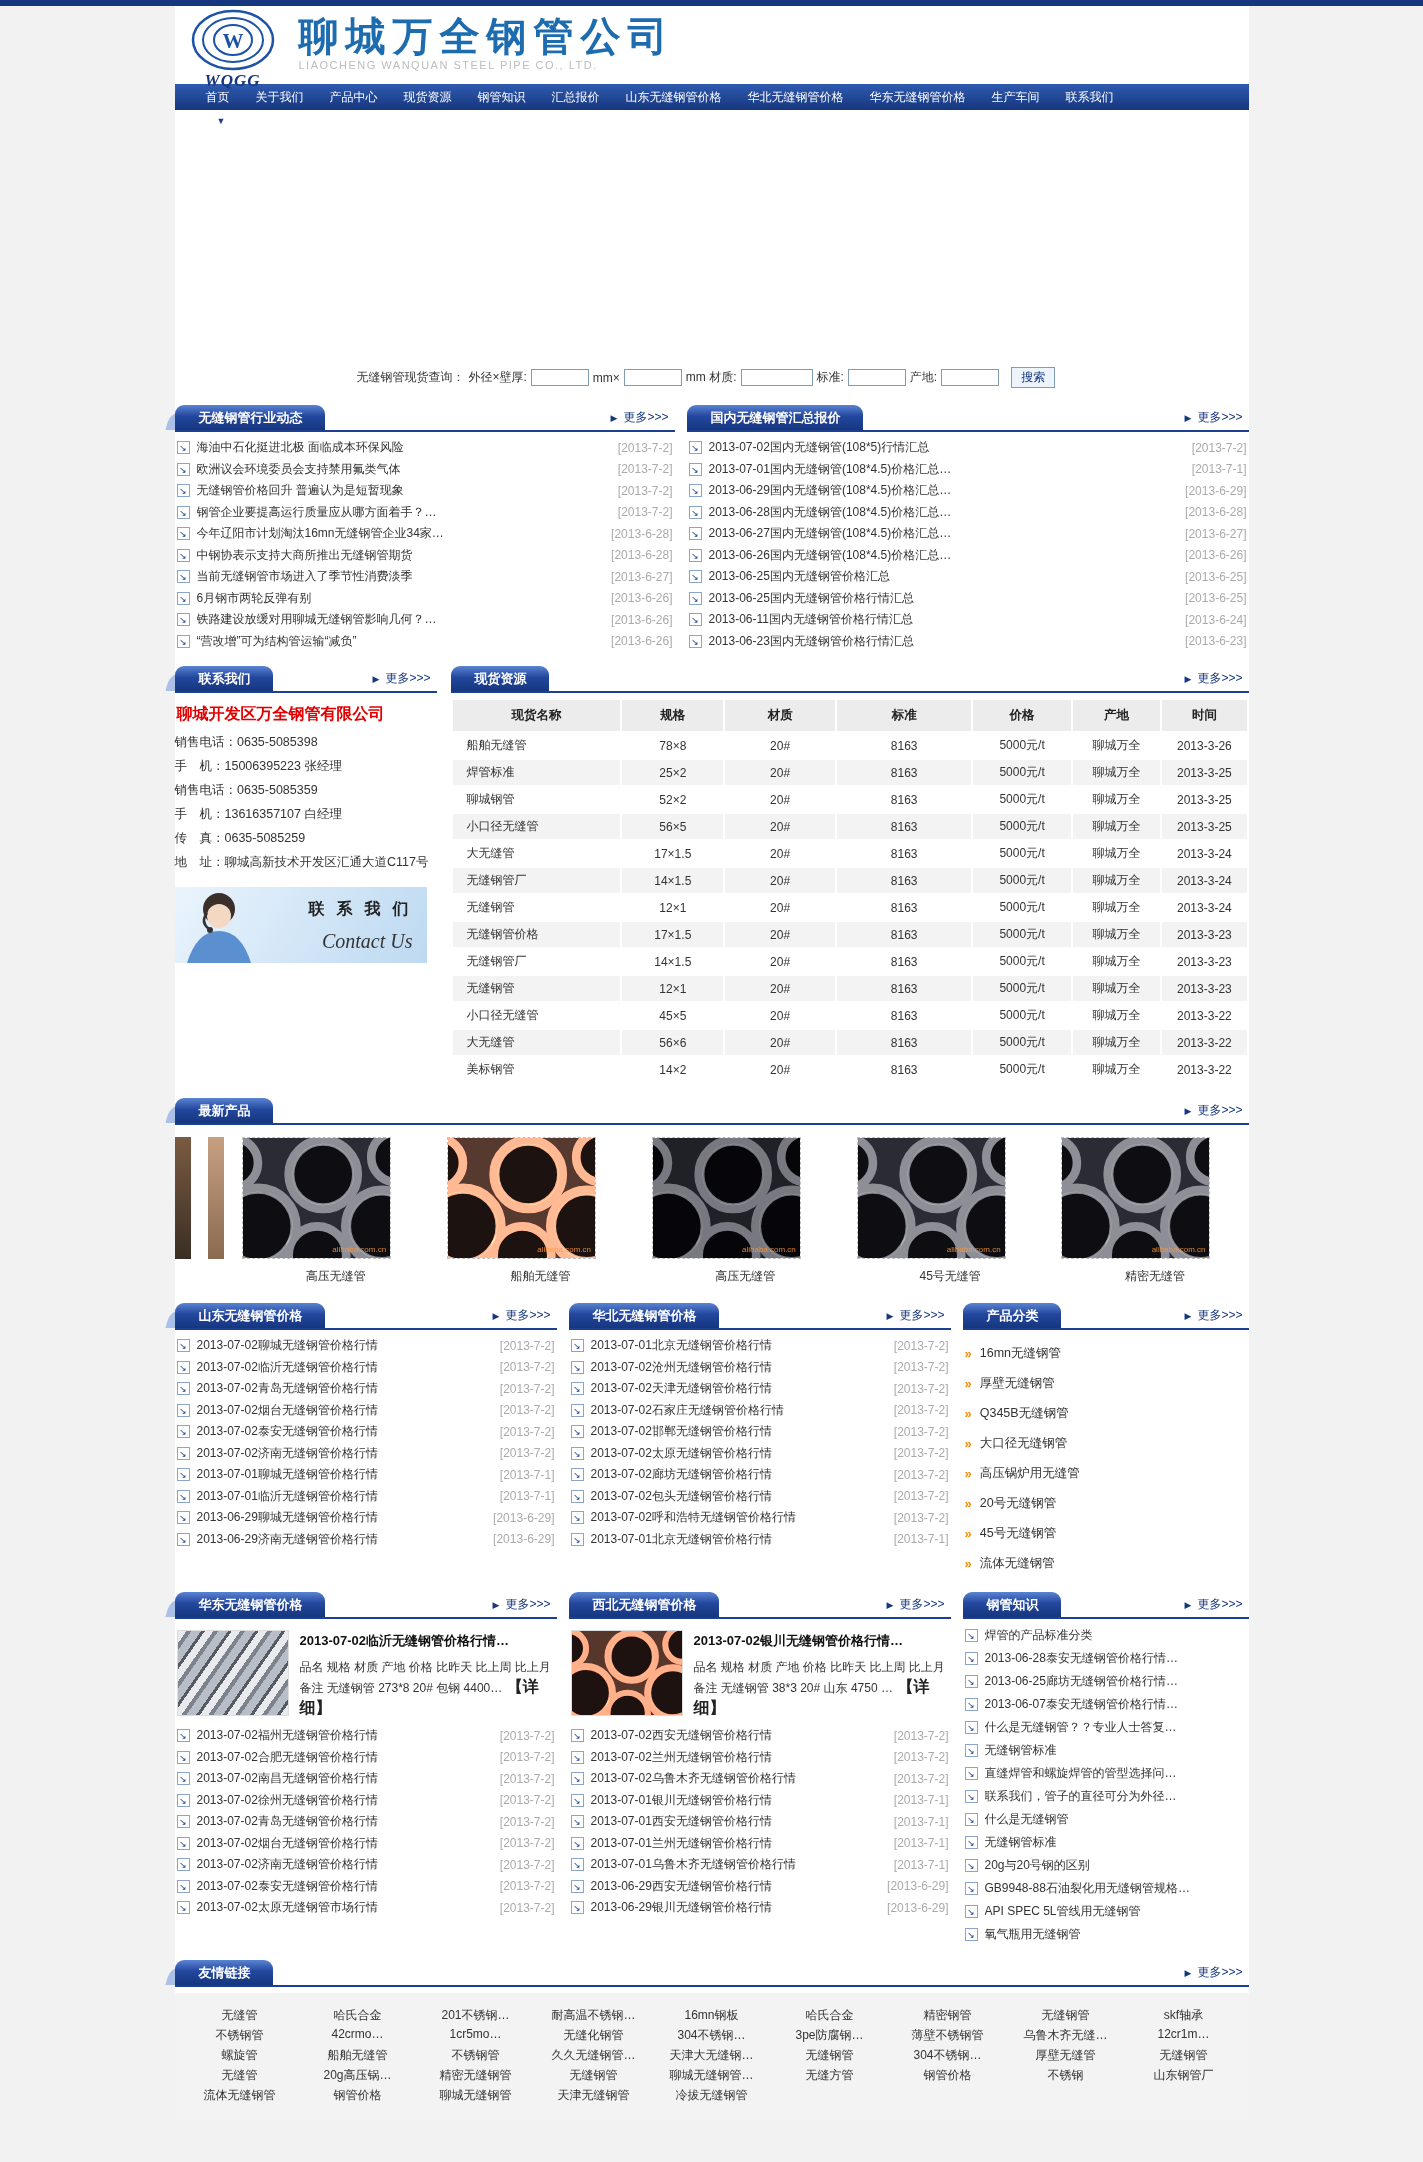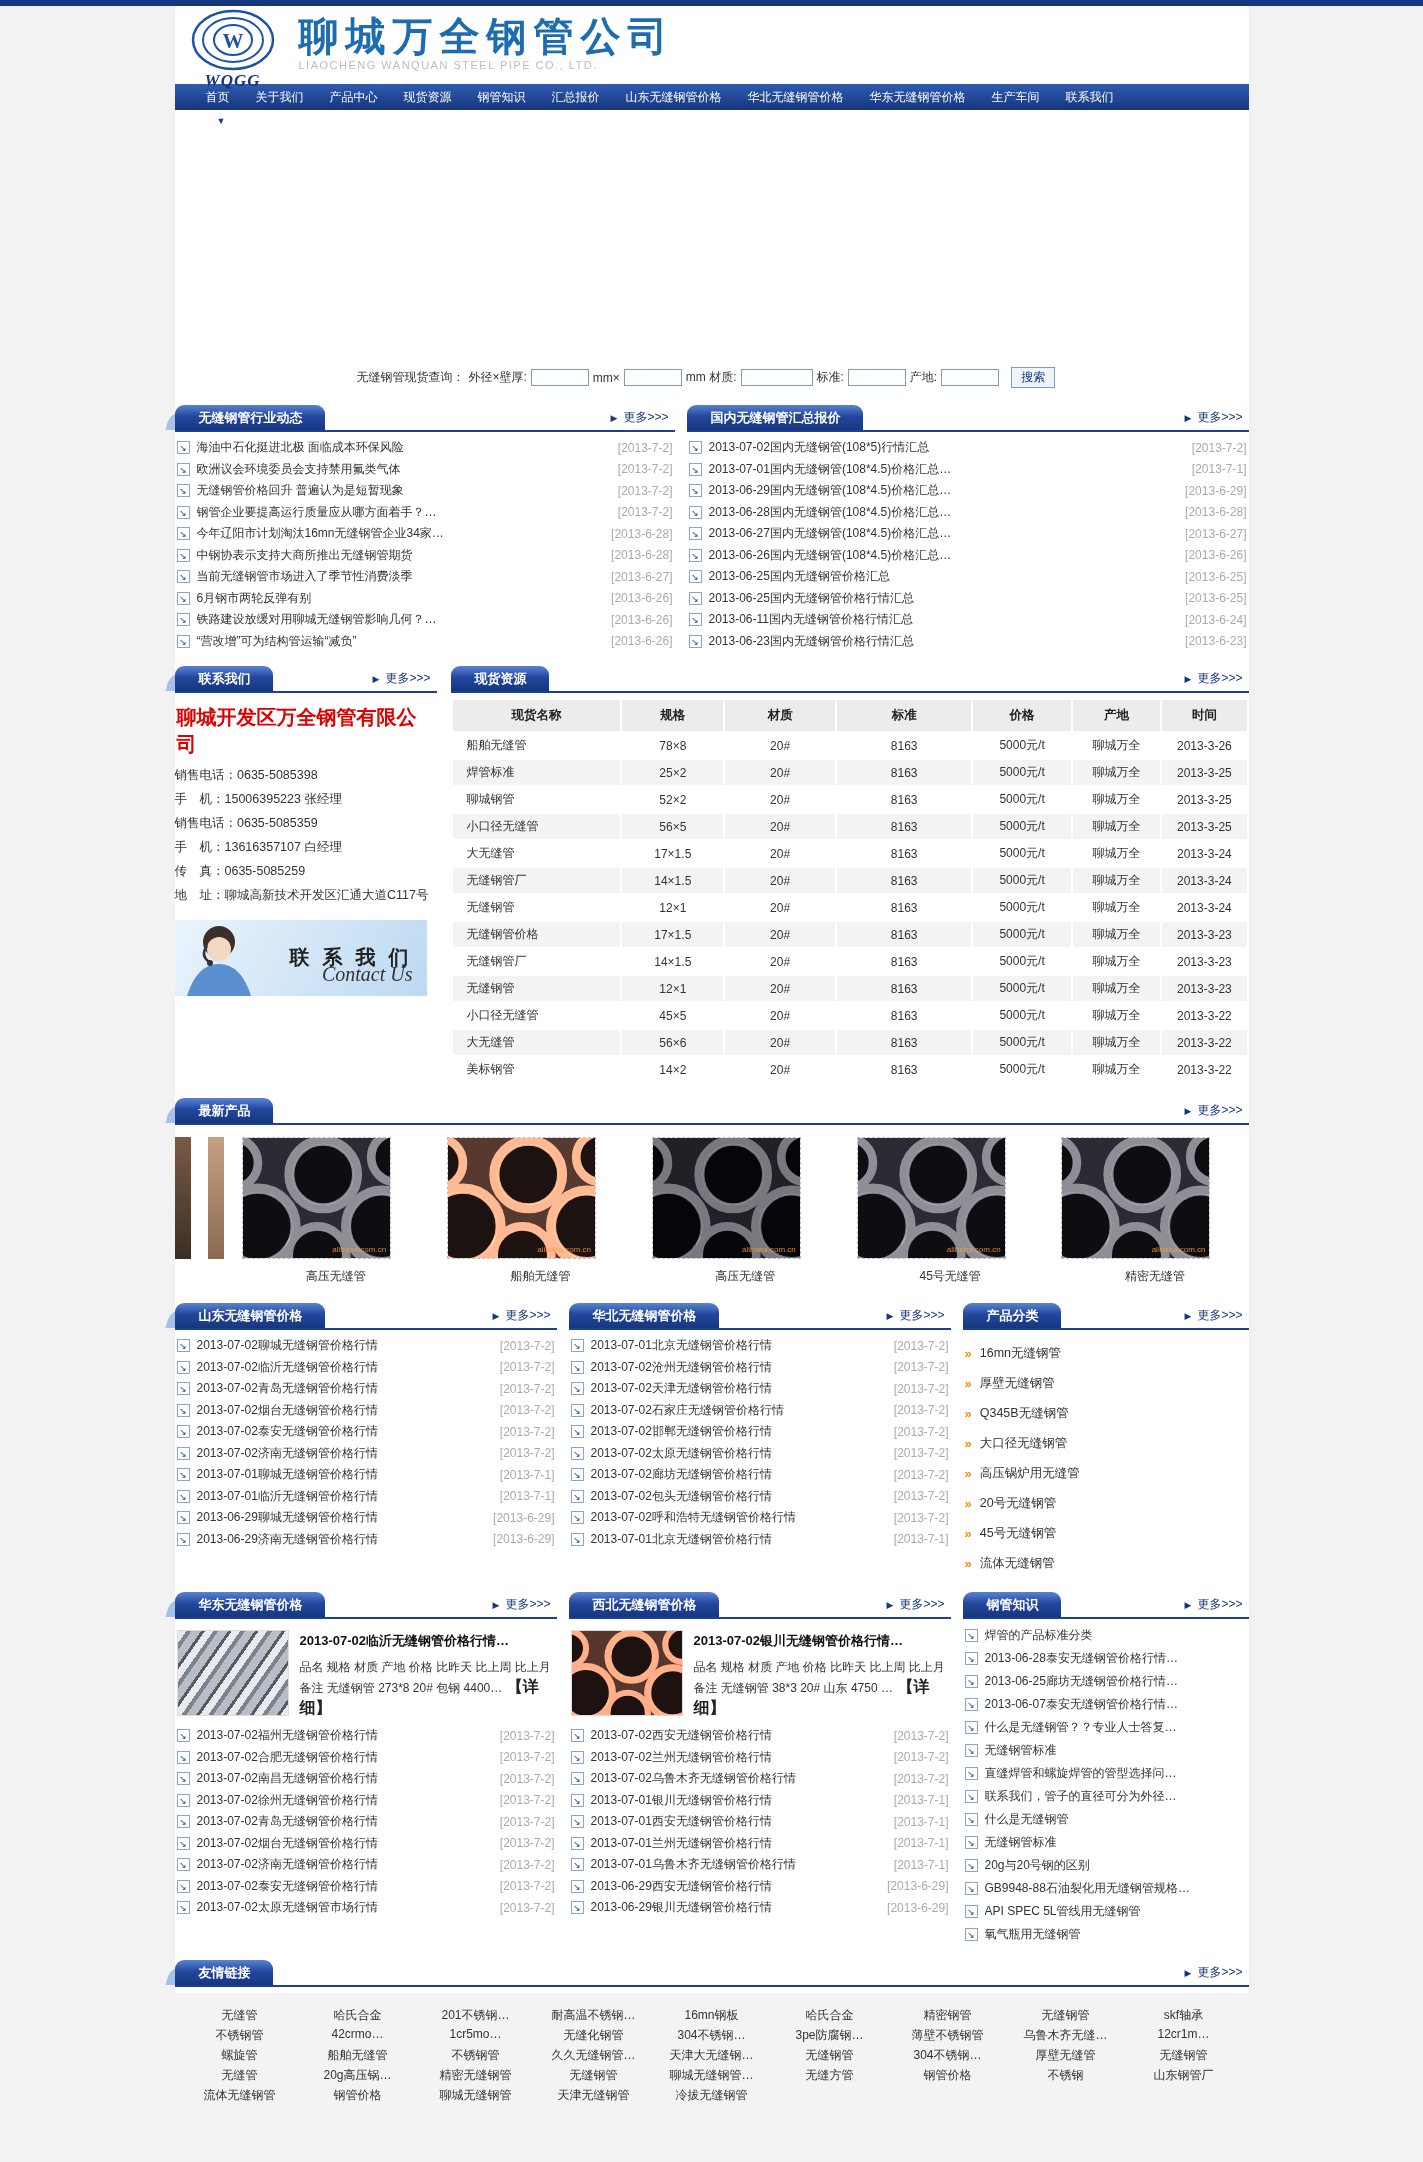--- a/index.html
+++ b/index.html
@@ -47,24 +47,24 @@
   ul.plist .date { color:#aaa; margin-left:8px; white-space:nowrap; }
 
   .row { display:flex; }
   .mt14 { margin-top:14px; }
   .col-news-l { width:500px; margin-right:12px; }
   .col-news-r { width:562px; }
   .col-contact { width:262px; margin-right:14px; }
   .col-spot { width:798px; }
 
   
-  .contact-company { color:#e00000; font-weight:bold; font-size:20px; margin:11px 2px 5px; }
+  .contact-company { color:#e00000; font-weight:bold; font-size:16px; margin:11px 2px 5px; }
   .contact-line { font-size:12.5px; line-height:24px; color:#333; }
   .contact-banner { position:relative; margin-top:13px; width:252px; height:76px; background:linear-gradient(120deg,#eaf4fd,#bdd9f1); overflow:hidden; }
-  .contact-banner .cn { position:absolute; right:14px; top:12px; font-family:"Liberation Serif","DejaVu Serif",serif; font-weight:bold; font-size:20px; color:#222; letter-spacing:4px;margin-top:12px; }
+  .contact-banner .cn { position:absolute; right:14px; top:12px; font-family:"Liberation Serif","DejaVu Serif",serif; font-weight:bold; font-size:16px; color:#222; letter-spacing:4px; }
   .contact-banner .en { position:absolute; right:14px; bottom:10px; font-family:"Liberation Serif","DejaVu Serif",serif; font-style:italic; font-size:20px; color:#333; }
 
   
   table.spot { border-collapse:collapse; width:100%; margin-top:5px; }
   table.spot th { background:#ececec; font-size:12.5px; color:#222; padding:7px 2px; border:2px solid #fff; font-weight:bold; }
   table.spot td { font-size:12px; color:#333; text-align:center; padding:4px 2px; border:2px solid #fff; }
   table.spot tbody tr:nth-of-type(even) { background:#f3f3f3; }
   table.spot td.cname { text-align:left; padding-left:14px; }
 
   

